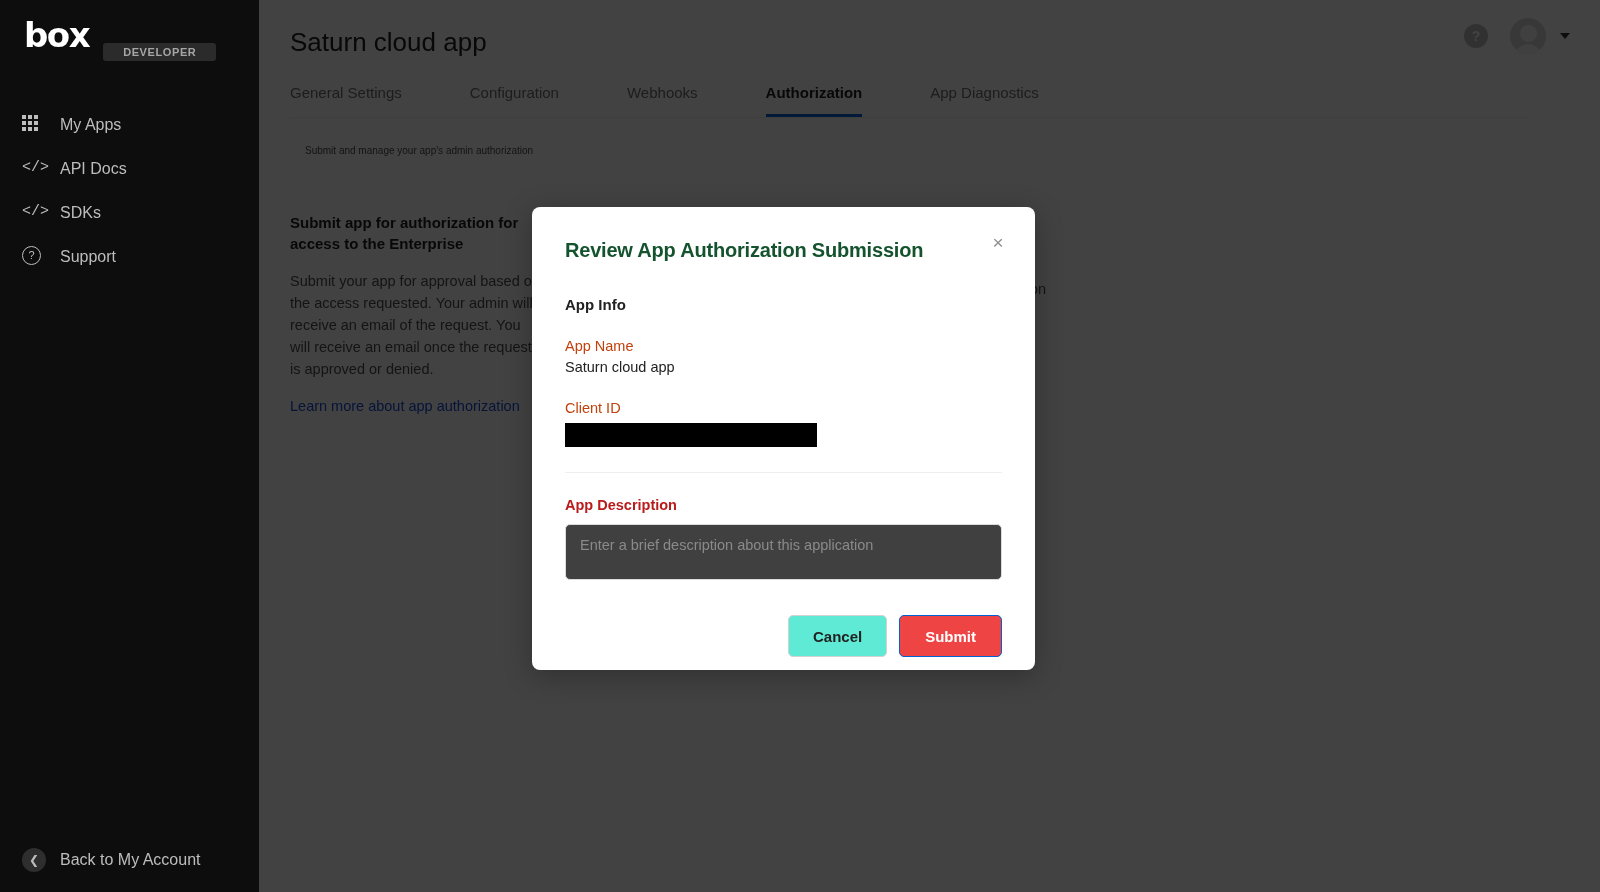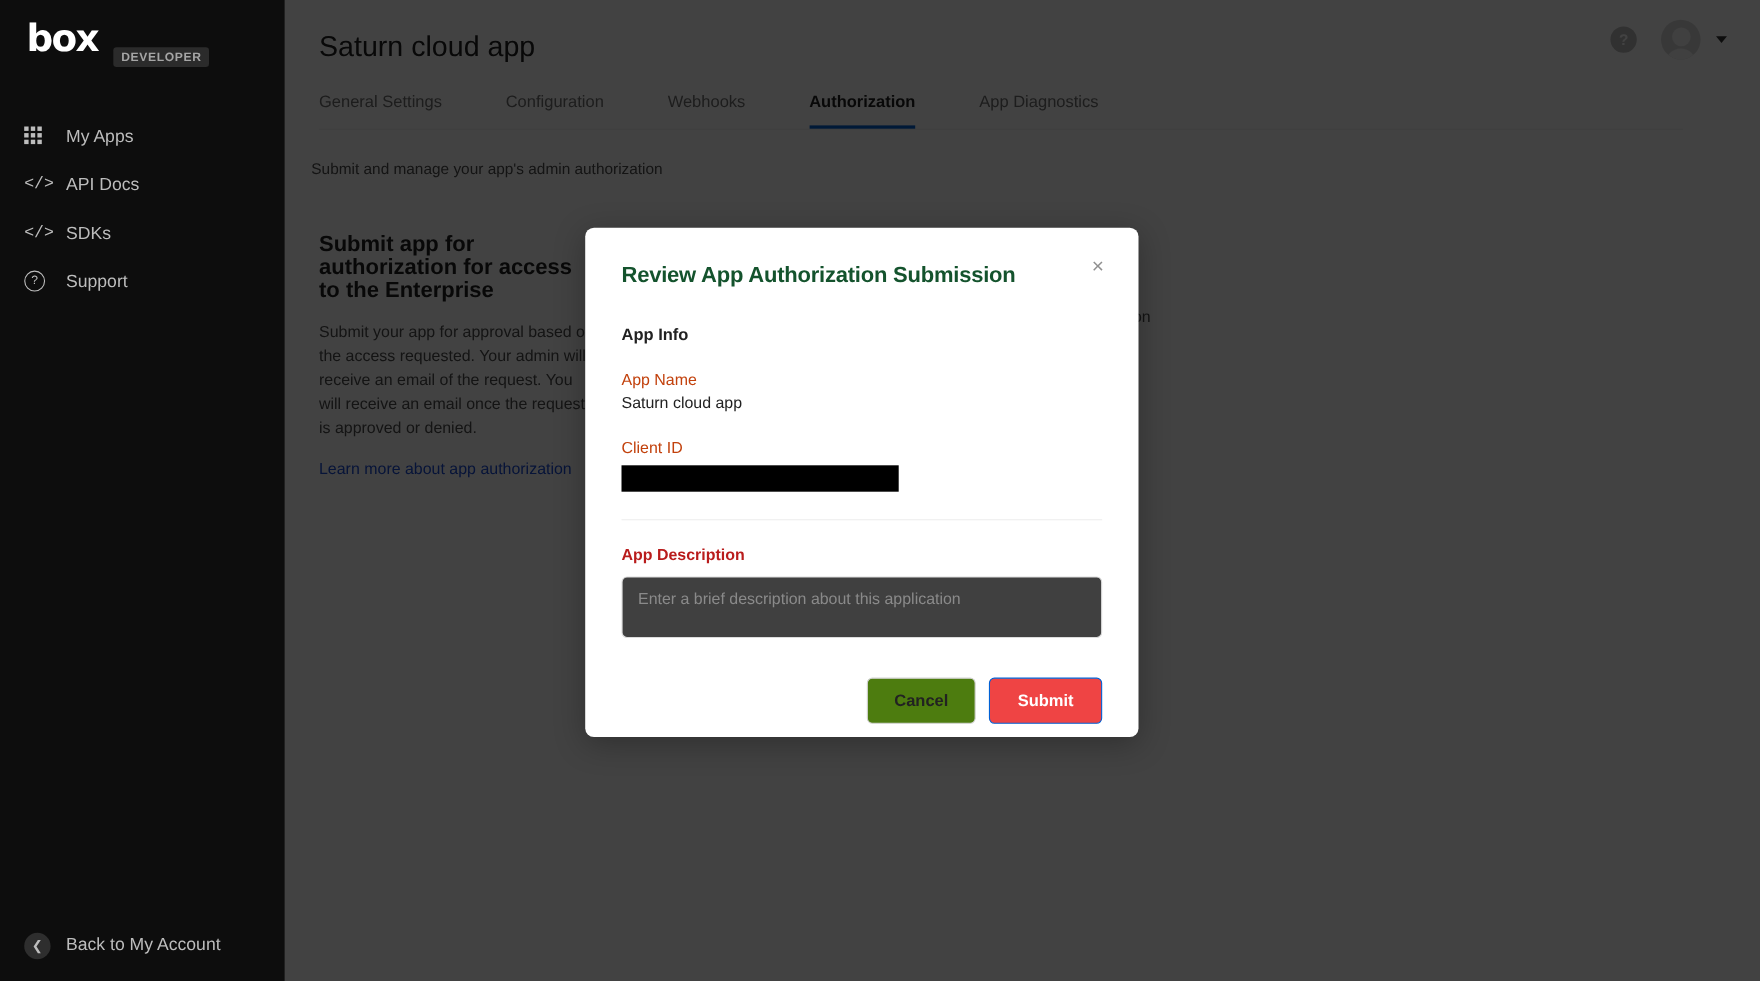--- a/index.html
+++ b/index.html
@@ -30,21 +30,21 @@
     font-family: "DejaVu Sans", sans-serif;
     text-align: right;
   }
   .dev-badge {
     margin-left: 14px;
     background: #2b2b2b;
     color: #a6a6a6;
     font-size: 11px;
     font-weight: 700;
     letter-spacing: 0.6px;
-    padding: 3px 7px;
+    padding: 3px 20px;
     border-radius: 3px;
     margin-top: 33px;
   }
   .nav { margin-top: 38px; }
   .nav-item {
     display: flex; align-items: flex-end;
     height: 44px;
     padding-left: 22px;
     color: #bdbdbd;
     font-size: 16px;
@@ -125,46 +125,46 @@
     margin-left: -8px;
   }
 
   .page-title {
     position: absolute; left: 31px; top: 27px;
     font-size: 26px; color: #222222; font-weight: 400;
   }
 
   .tabs {
     position: absolute; left: 31px; top: 84px;
-    display: flex; gap: 0;
+    display: flex; gap: 10px;
   }
   .tab {
     font-size: 15px; color: #6f6f6f;
     padding: 0 0 13px 0; margin-right: 58px;
     cursor: pointer; white-space: nowrap;
     border-bottom: 3px solid transparent;
   }
   .tab.active { color: #222222; font-weight: 700; border-bottom: 3px solid #0061d5; }
 
   .tabs-rule {
     position: absolute; left: 31px; top: 117px;
     height: 1px; width: 1240px; background: #eeeeee;
   }
 
   .subtitle {
-    position: absolute; left: 24px; top: 145px;
-    font-size: 14px; color: #4e4e4e;
+    position: absolute; left: 46px; top: 145px;
+    font-size: 10px; color: #4e4e4e;
   }
 
   .panel {
     position: absolute; left: 31px; top: 212px;
     width: 800px;
   }
   .panel h3 {
-    font-size: 20px; font-weight: 700; color: #222222;
+    font-size: 15px; font-weight: 700; color: #222222;
     line-height: 21px; width: 240px;
   }
   .panel p {
     margin-top: 16px;
     font-size: 14.5px; color: #4e4e4e; line-height: 22px;
     width: 250px;
   }
   .panel a {
     display: inline-block; margin-top: 18px;
     font-size: 14.5px; color: #1d4ed8; text-decoration: none;
@@ -246,21 +246,21 @@
     display: flex; justify-content: flex-end; gap: 12px;
     width: 437px;
   }
   .btn {
     height: 42px; border-radius: 5px;
     font-size: 15px; font-weight: 700;
     cursor: pointer;
     font-family: "Liberation Sans", sans-serif;
   }
   .btn-cancel {
-    background: #4d7c0f; color: #222222;
+    background: #5eead4; color: #222222;
     border: 1px solid #d3d3d3;
     padding: 0 24px;
   }
   .btn-submit {
     background: #ef4444; color: #ffffff;
     border: 1px solid #0061d5;
     padding: 0 25px;
   }
 </style>
 </head>

